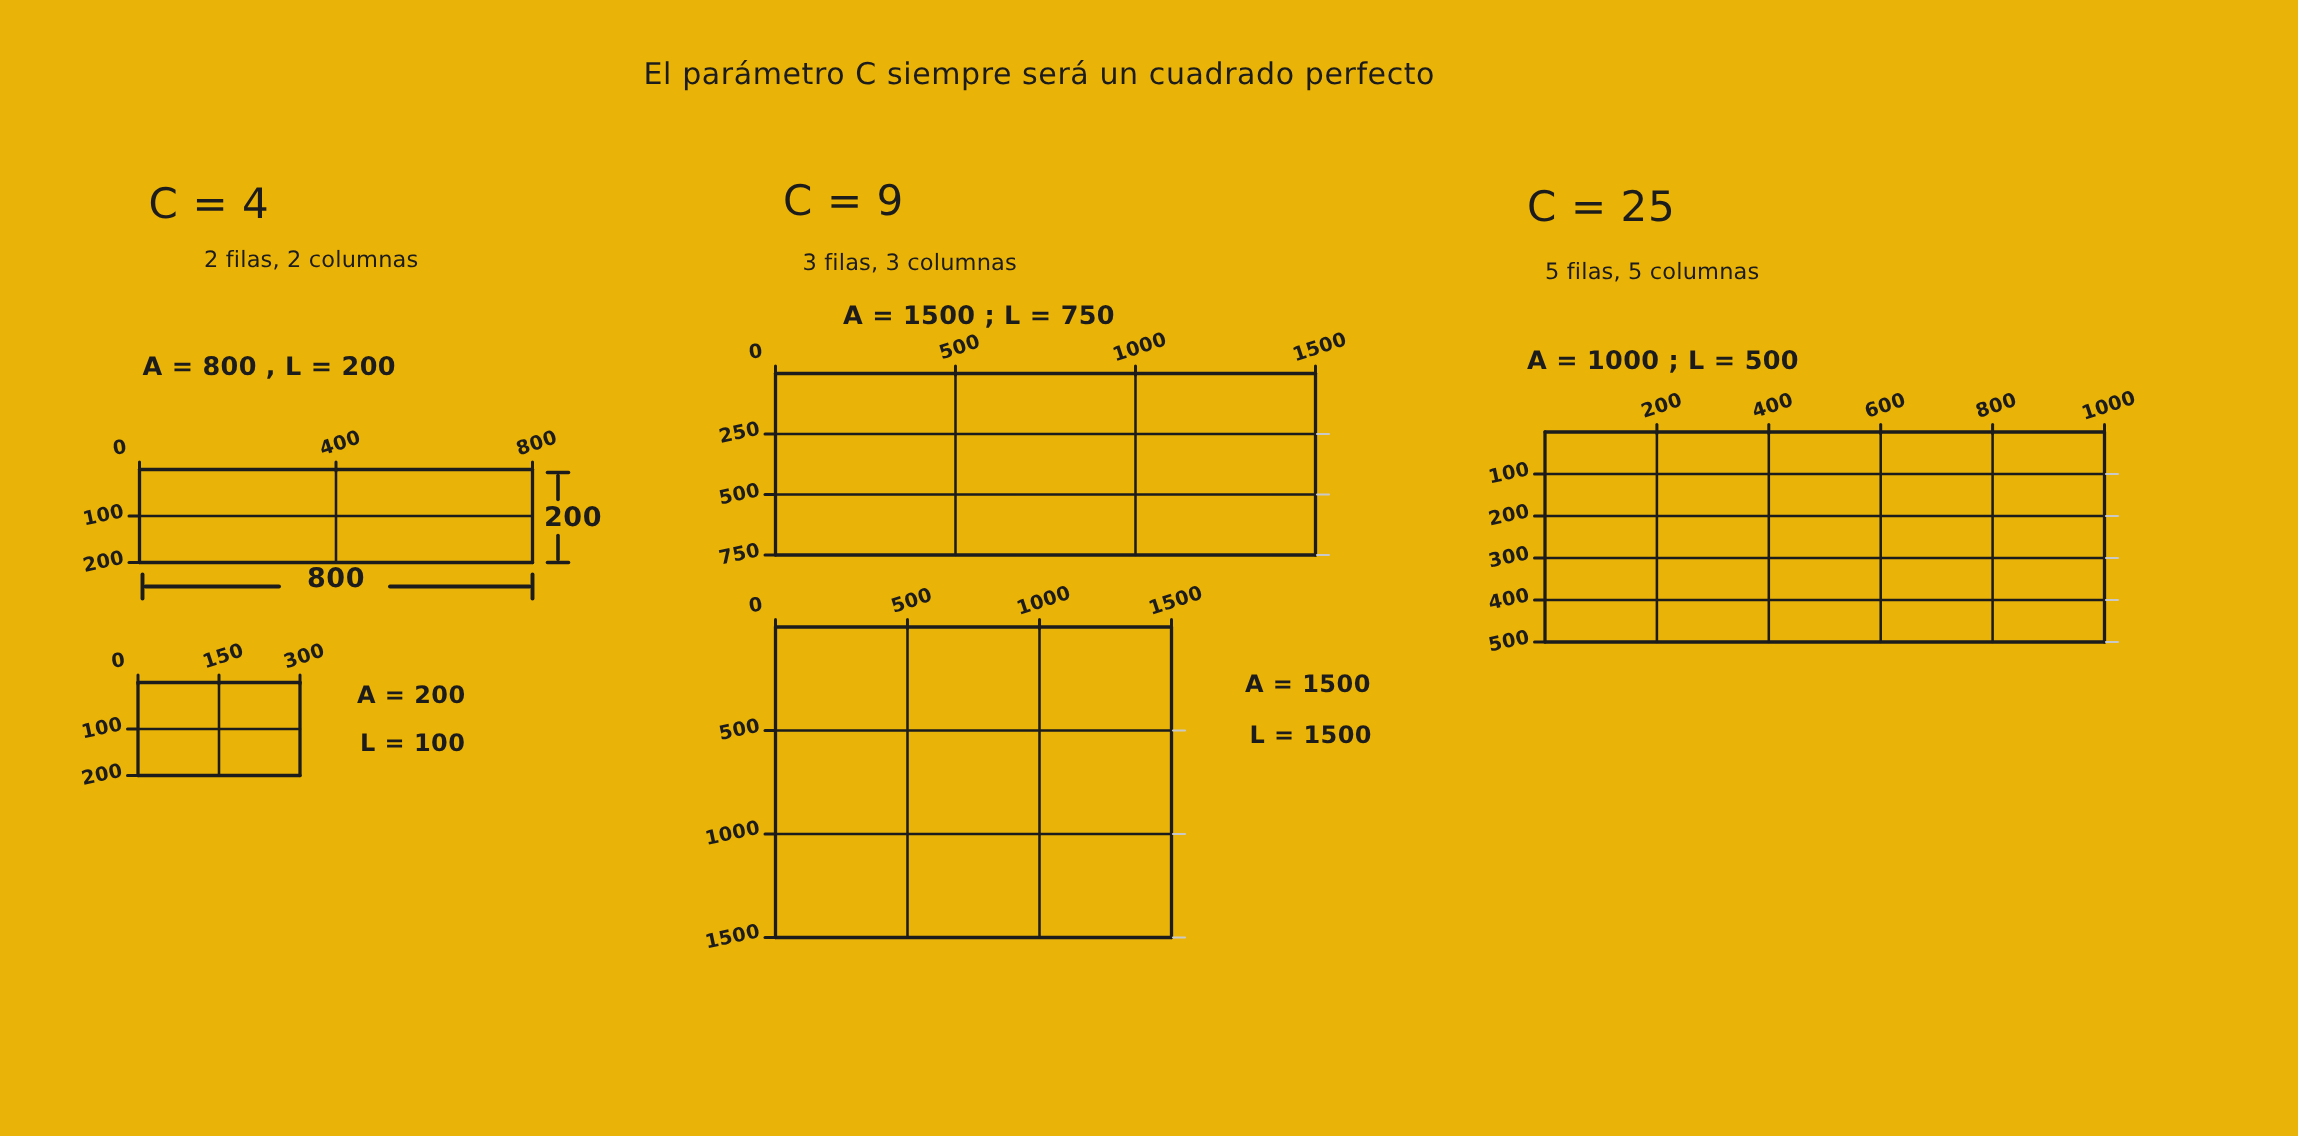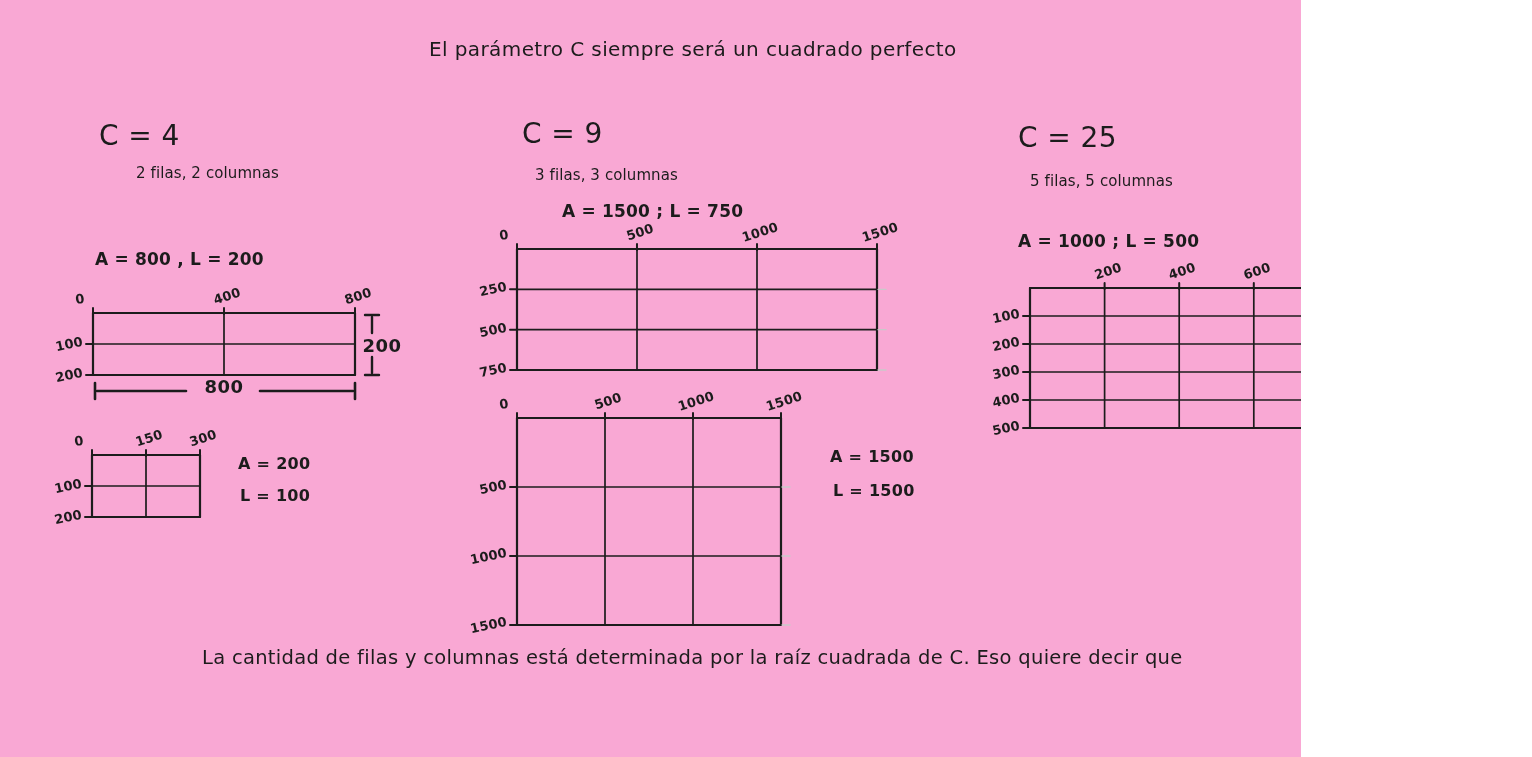--- a/index.html
+++ b/index.html
@@ -1,17 +1,17 @@
 <!DOCTYPE html>
 <html><head>
 <meta charset="utf-8">
 <style>
   html,body{margin:0;padding:0;background:#ffffff;}
   #stage{
-    position:relative;width:1301px;height:757px;background:#f9a8d4;
+    position:relative;width:1532px;height:757px;background:#eab308;
     overflow:hidden;font-family:"DejaVu Sans",sans-serif;color:#1c1c1c;
   }
   #canvas-svg{position:absolute;left:0;top:0;}
   .hand{position:absolute;white-space:nowrap;letter-spacing:.4px;color:#1c1c1c;}
   .title{font-size:20px;}
   .c-label{font-size:28px;}
   .rc-label{font-size:15px;letter-spacing:.1px;text-align:right;}
   .al-label{font-size:17px;font-weight:bold;letter-spacing:.2px;}
   .axis-label{font-size:13px;font-weight:bold;letter-spacing:.2px;}
   .dim-label{font-size:18px;font-weight:bold;}
@@ -115,31 +115,30 @@
       <line x1="1023" y1="344" x2="1029" y2="344" stroke="#1c1c1c" stroke-width="2" stroke-linecap="round"></line>
       <line x1="1023" y1="372" x2="1029" y2="372" stroke="#1c1c1c" stroke-width="2" stroke-linecap="round"></line>
       <line x1="1023" y1="400" x2="1029" y2="400" stroke="#1c1c1c" stroke-width="2" stroke-linecap="round"></line>
       <line x1="1023" y1="428" x2="1029" y2="428" stroke="#1c1c1c" stroke-width="2" stroke-linecap="round"></line>
     </svg>
 
   <div class="hand title" style="left:429px;top:37px">El parámetro C siempre será un cuadrado perfecto</div>
 
   <div class="hand c-label" style="left:99px;top:119px">C = 4</div>
   <div class="hand rc-label" style="left:136px;top:164px">2 filas, 2 columnas</div>
-  <div class="hand al-label" style="left:95px;top:249px">A = 800 ,   L = 200</div>
+  <div class="hand al-label" style="left:95px;top:235px">A = 800 ,   L = 200</div>
 
   <div class="hand c-label" style="left:522px;top:117px">C = 9</div>
   <div class="hand rc-label" style="left:535px;top:166px">3 filas, 3 columnas</div>
   <div class="hand al-label" style="left:562px;top:201px">A = 1500 ;   L = 750</div>
 
   <div class="hand c-label" style="left:1018px;top:121px">C = 25</div>
   <div class="hand rc-label" style="left:1030px;top:172px">5 filas, 5 columnas</div>
   <div class="hand al-label" style="left:1018px;top:231px">A = 1000  ;   L = 500</div>
 
-  <div class="hand footer-line" style="left:202px;top:646px">La cantidad de filas y columnas está determinada por la raíz cuadrada de C. Eso quiere decir que</div>
 <div class="hand axis-label" style="left: 80px; top: 299px; transform: translate(-50%, -50%) rotate(-8deg);">0</div>
     <div class="hand axis-label" style="left: 227px; top: 296px; transform: translate(-50%, -50%) rotate(-18deg);">400</div>
     <div class="hand axis-label" style="left: 358px; top: 296px; transform: translate(-50%, -50%) rotate(-18deg);">800</div>
     <div class="hand axis-label" style="left: 83px; top: 344px; transform: translate(-100%, -50%) rotate(-12deg);">100</div>
     <div class="hand axis-label" style="left: 83px; top: 375px; transform: translate(-100%, -50%) rotate(-12deg);">200</div>
     <div class="hand dim-label" style="left: 382px; top: 345px; transform: translate(-50%, -50%) rotate(0deg);">200</div>
     <div class="hand dim-label" style="left: 224px; top: 386px; transform: translate(-50%, -50%) rotate(0deg);">800</div>
     <div class="hand axis-label" style="left: 79px; top: 441px; transform: translate(-50%, -50%) rotate(-8deg);">0</div>
     <div class="hand axis-label" style="left: 149px; top: 438px; transform: translate(-50%, -50%) rotate(-18deg);">150</div>
     <div class="hand axis-label" style="left: 203px; top: 438px; transform: translate(-50%, -50%) rotate(-18deg);">300</div>

